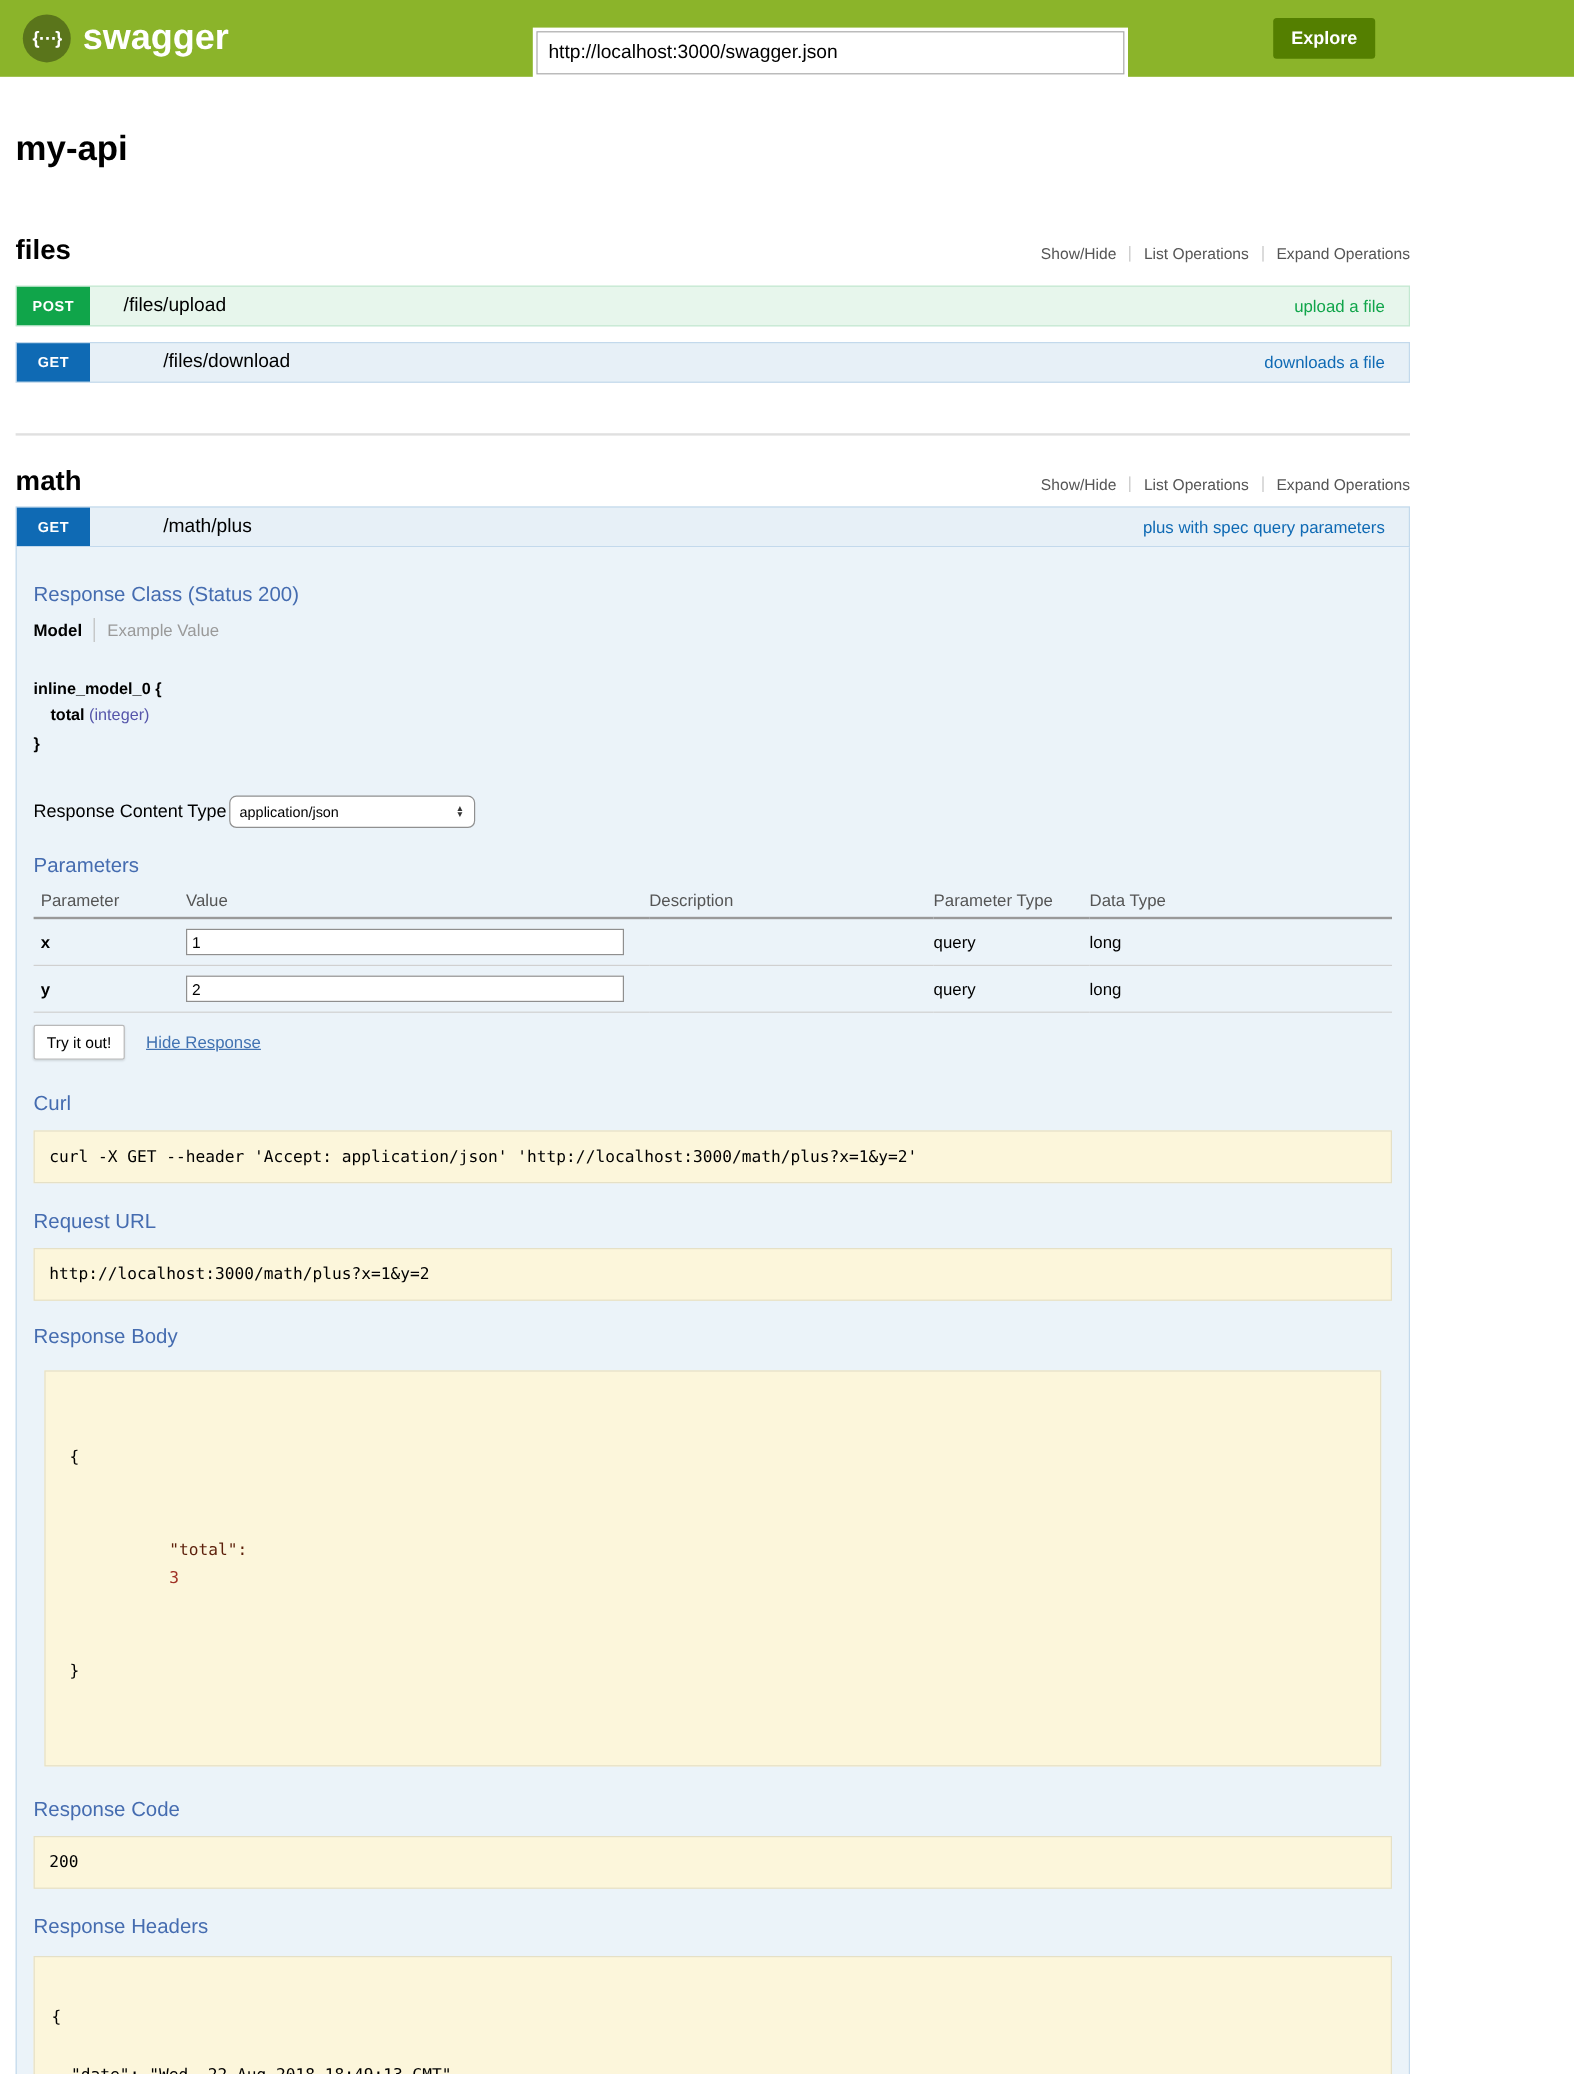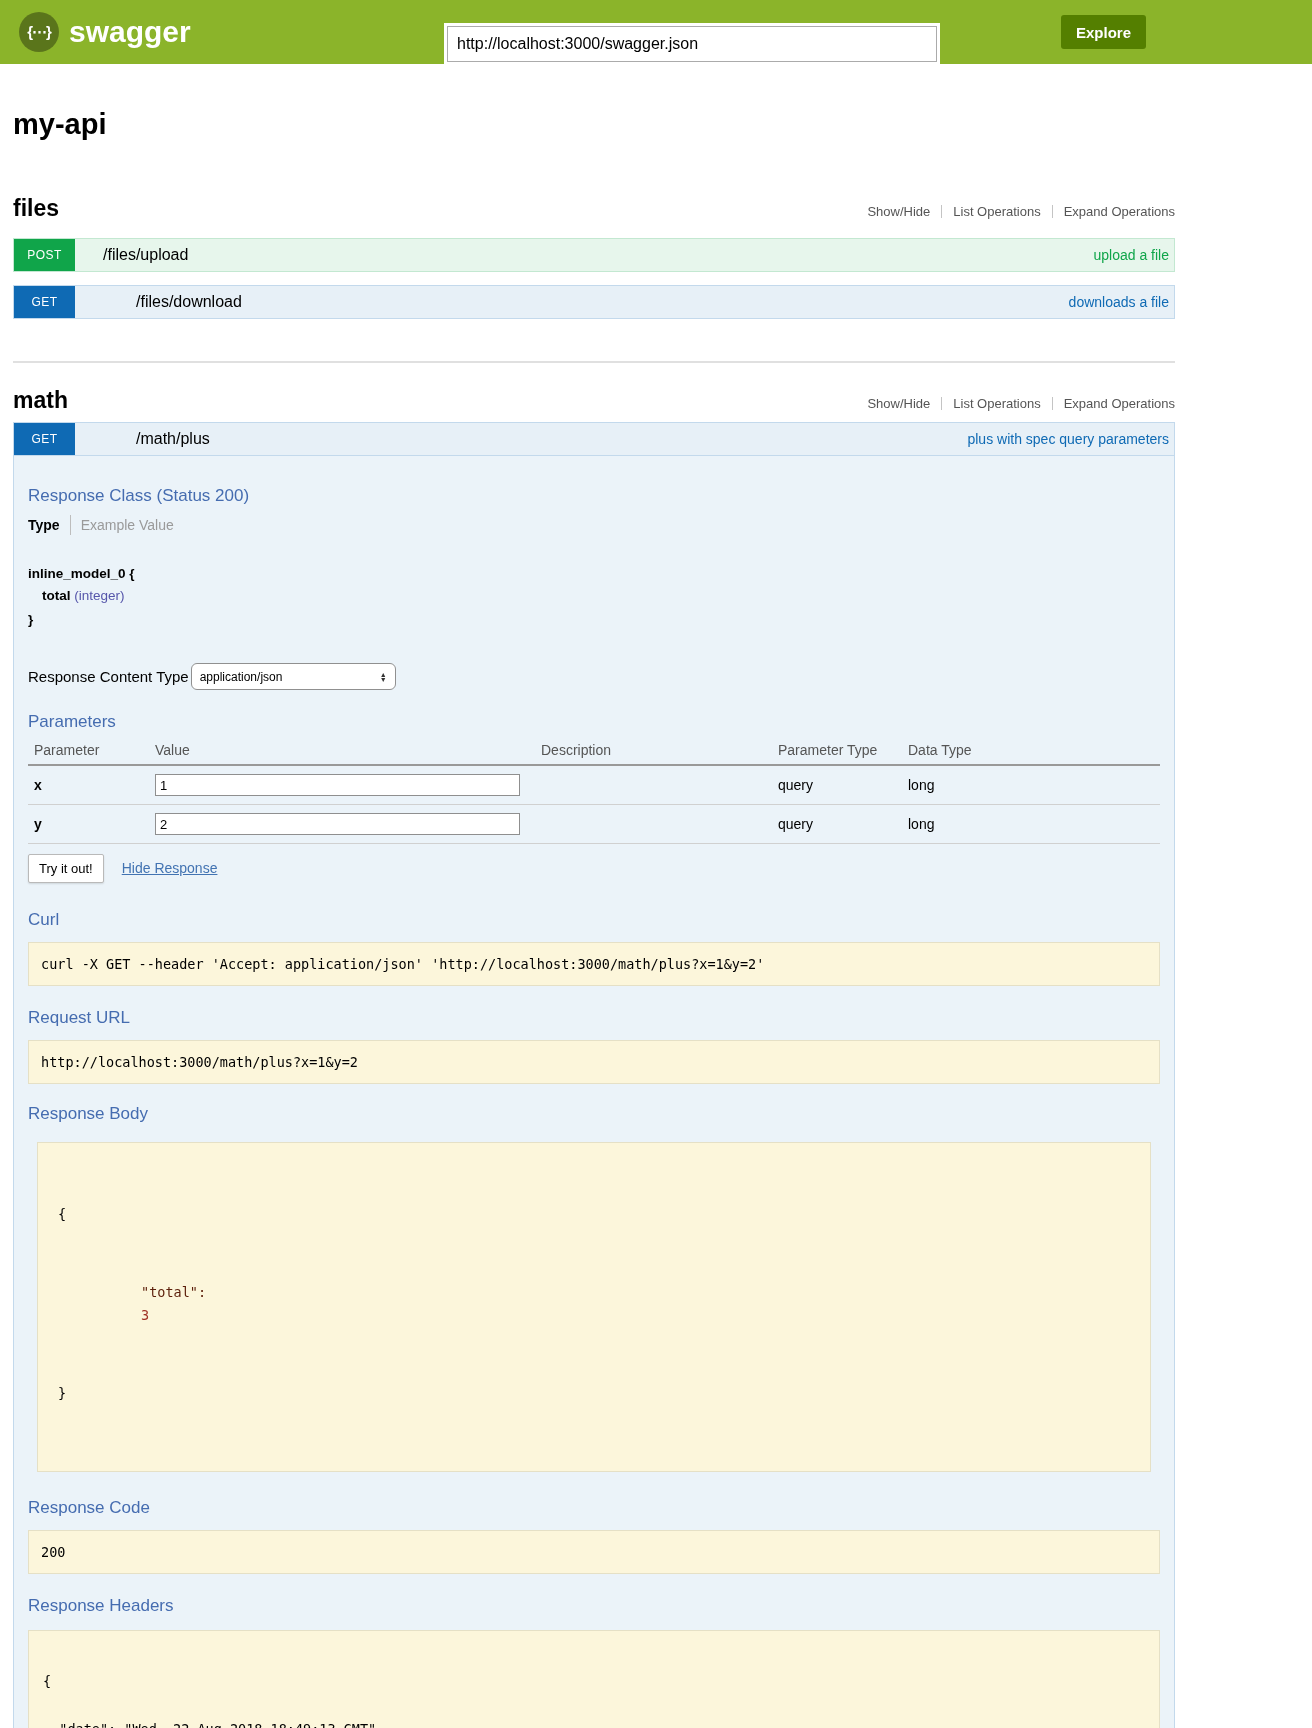--- a/index.html
+++ b/index.html
@@ -40,26 +40,26 @@
   .section-title { font-size: 23px; font-weight: bold; color: #000; text-decoration: none; }
   .section-links { margin-left: auto; display: flex; align-items: center; font-size: 13px; color: #555; }
   .section-links a { color: #555; text-decoration: none; }
   .pipe { width: 1px; height: 13px; background: #c4c4c4; margin: 0 11px; display: inline-block; }
 
   .op-row { display: flex; align-items: stretch; height: 34px; border: 1px solid; }
   .op-row.get  { background: #e7f0f7; border-color: #c3d9ec; gap: 33px; }
   .op-row.post { background: #e7f6ec; border-color: #c3e8d1; }
   .op-row .badge {
     width: 61px; display: flex; align-items: center; justify-content: center;
-    color: #fff; font-size: 12px; font-weight: normal; letter-spacing: 0.5px;
+    color: #fff; font-size: 12px; font-weight: bold; letter-spacing: 0.5px;
   }
   .op-row.get .badge  { background: #0f6ab4; }
   .op-row.post .badge { background: #10a54a; }
   .op-path { margin-left: 28px; align-self: center; font-size: 16px; color: #000; text-decoration: none; }
-  .op-summary { margin-left: auto; margin-right: 5px; align-self: center; font-size: 14px; text-decoration: none; }
+  .op-summary { margin-left: auto; margin-right: 20px; align-self: center; font-size: 14px; text-decoration: none; }
   .op-row.get .op-summary  { color: #0f6ab4; }
   .op-row.post .op-summary { color: #10a54a; }
   .row-upload { margin-top: 16px; }
   .row-download { margin-top: 13px; }
   .row-get-math { margin-top: 8px; }
 
   .section-divider { height: 2px; background: #e0e0e0; border: none; margin: 42px 0 0 0; }
 
   
   .op-panel {
@@ -189,21 +189,21 @@
     <span class="badge">GET</span>
     <a href="#" class="op-path">/math/plus</a>
     <a href="#" class="op-summary">plus with spec query parameters</a>
   </div>
 
   <section class="op-panel">
 
     <h4 class="blue-heading h-response-class">Response Class (Status 200)</h4>
 
     <div class="tabs-row">
-      <a href="#" class="tab-model">Type</a>
+      <a href="#" class="tab-model">Model</a>
       <span class="tab-sep"></span>
       <a href="#" class="tab-example">Example Value</a>
     </div>
 
     <div class="model-block">
       <div class="model-line1">inline_model_0 {</div>
       <div class="model-line2">
         <span class="model-prop-name">total</span>
         <span class="model-prop-type">(integer)</span>
       </div>

